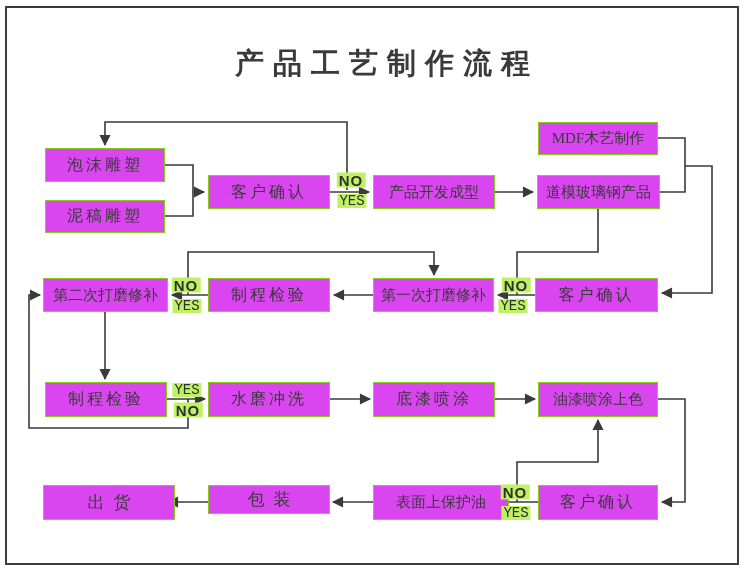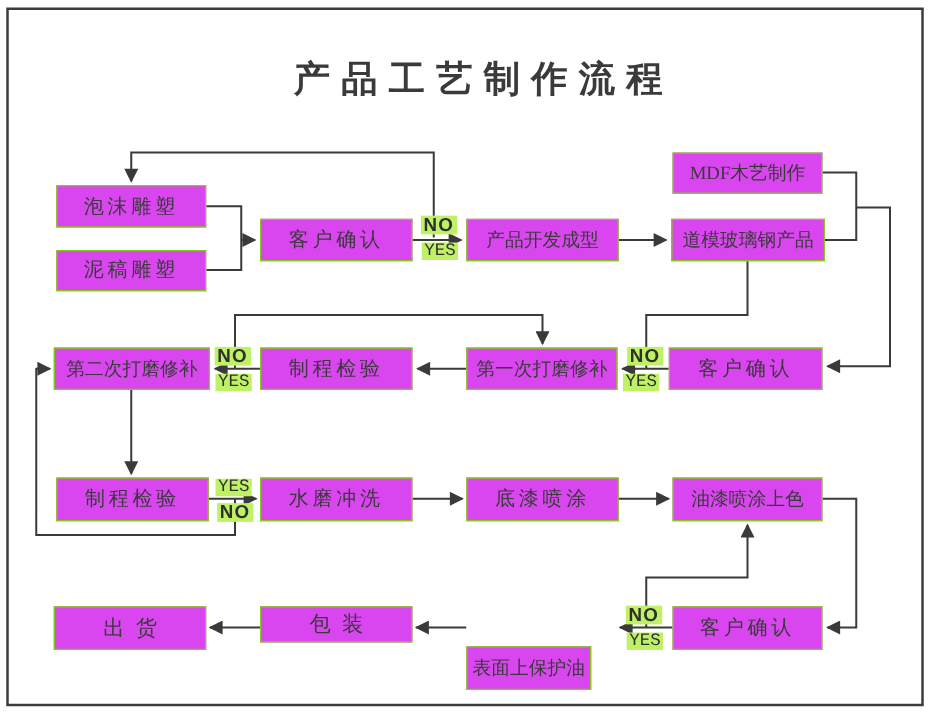--- a/index.html
+++ b/index.html
@@ -82,23 +82,23 @@
 <div class="node long" style="left:43px;top:278px;width:125px;height:34px;">第二次打磨修补</div>
 <div class="node" style="left:208px;top:278px;width:122px;height:34px;">制程检验</div>
 <div class="node long" style="left:373px;top:278px;width:121px;height:34px;">第一次打磨修补</div>
 <div class="node" style="left:535px;top:278px;width:123px;height:34px;">客户确认</div>
 
 <div class="node" style="left:45px;top:382px;width:122px;height:35px;">制程检验</div>
 <div class="node" style="left:208px;top:382px;width:122px;height:35px;">水磨冲洗</div>
 <div class="node" style="left:373px;top:382px;width:122px;height:35px;">底漆喷涂</div>
 <div class="node long" style="left:538px;top:382px;width:120px;height:35px;">油漆喷涂上色</div>
 
-<div class="node short" style="left:43px;top:485px;width:122px;height:35px;">出货</div>
+<div class="node short" style="left:43px;top:485px;width:132px;height:35px;">出货</div>
 <div class="node short" style="left:208px;top:485px;width:122px;height:29px;">包装</div>
-<div class="node long" style="left:373px;top:485px;width:100px;height:35px;margin-top:32px;">表面上保护油</div>
+<div class="node long" style="left:373px;top:485px;width:136px;height:35px;">表面上保护油</div>
 <div class="node" style="left:538px;top:485px;width:120px;height:35px;">客户确认</div>
 
 <div class="dlabel no" style="left:351px;top:180px;">NO</div>
 <div class="dlabel yes" style="left:352px;top:201px;">YES</div>
 
 <div class="dlabel no" style="left:516px;top:285px;">NO</div>
 <div class="dlabel yes" style="left:513px;top:306px;">YES</div>
 
 <div class="dlabel no" style="left:186px;top:285px;">NO</div>
 <div class="dlabel yes" style="left:187px;top:306px;">YES</div>

